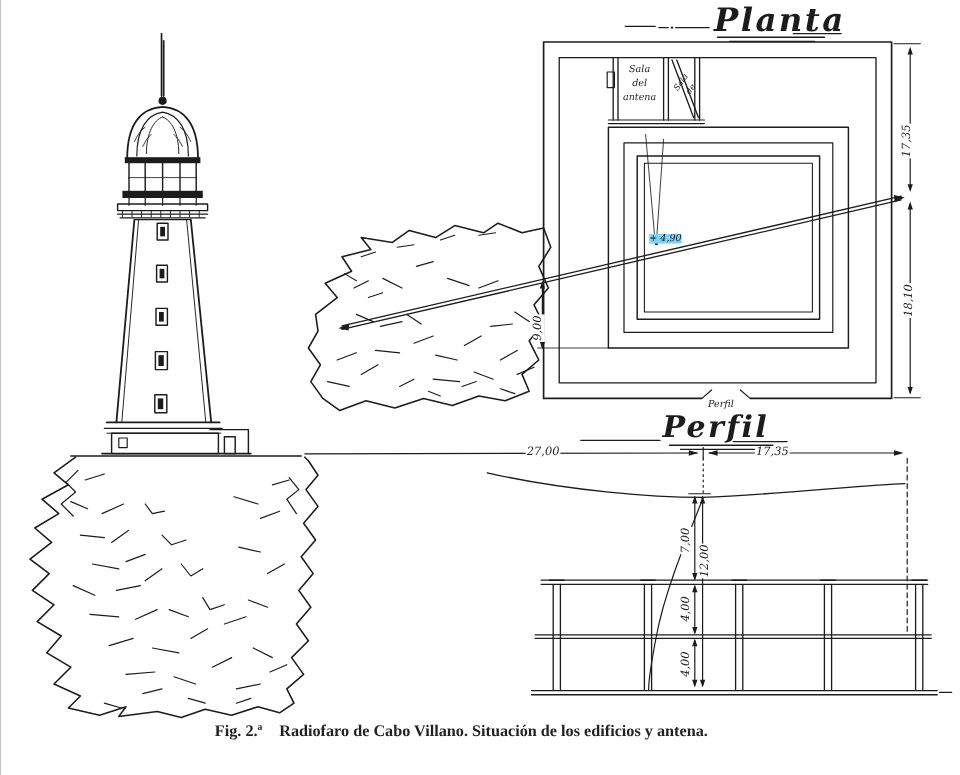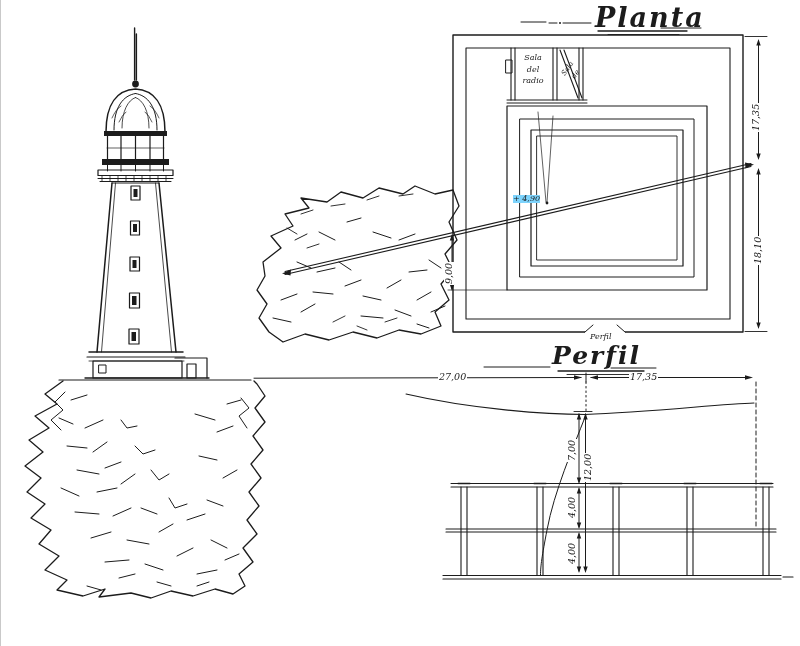--- a/index.html
+++ b/index.html
@@ -166,44 +166,47 @@
   </g>
 </svg>
 
 <span class="lbl script-title" style="left:551px;top:343px;position:absolute;font-size:25px;">Perfil</span>
 
 <span class="lbl script-title" style="left:594px;top:4px;position:absolute;">Planta</span>
 
 <div class="lbl room" style="left:512px;top:52px;width:40px;">
   <div>Sala</div>
   <div>del</div>
-  <div>radio</div>
+  <div>antena</div>
 </div>
 
 <div class="lbl room" style="left:558px;top:72px;font-size:7px;transform:rotate(-55deg);transform-origin:0 0;">
   <div>Sala</div>
   <div>de</div>
 </div>
 
 <span class="lbl tiny" style="left:589px;top:333px;position:absolute;">Perfil</span>
 
 <span class="lbl dim rot" style="left:750px;top:132px;">17,35</span>
 
 <span class="lbl dim rot" style="left:752px;top:265px;">18,10</span>
 
 <span class="lbl dim rot" style="left:443px;top:285px;">9,00</span>
 
-<span class="lbl tiny" style="left:512px;top:195px;position:absolute;background:#7dd3fc;">+ 4,90</span>
+<span class="lbl tiny" style="left:540px;top:195px;position:absolute;background:#7dd3fc;">+ 4,90</span>
 
 <span class="lbl dim" style="left:413px;top:372px;position:absolute;margin-left:24px;">27,00</span>
 
 <span class="lbl dim" style="left:628px;top:372px;position:absolute;">17,35</span>
 
 <span class="lbl dim rot" style="left:566px;top:462px;">7,00</span>
 
 <span class="lbl dim rot" style="left:566px;top:519px;">4,00</span>
 
 <span class="lbl dim rot" style="left:566px;top:565px;">4,00</span>
 
 <span class="lbl dim rot" style="left:582px;top:482px;">12,00</span>
 
+<div class="caption">
+  <span class="fig">Fig. 2.ª</span><span>Radiofaro de Cabo Villano. Situación de los edificios y antena.</span>
+</div>
 
 </div>
 
 </body></html>

